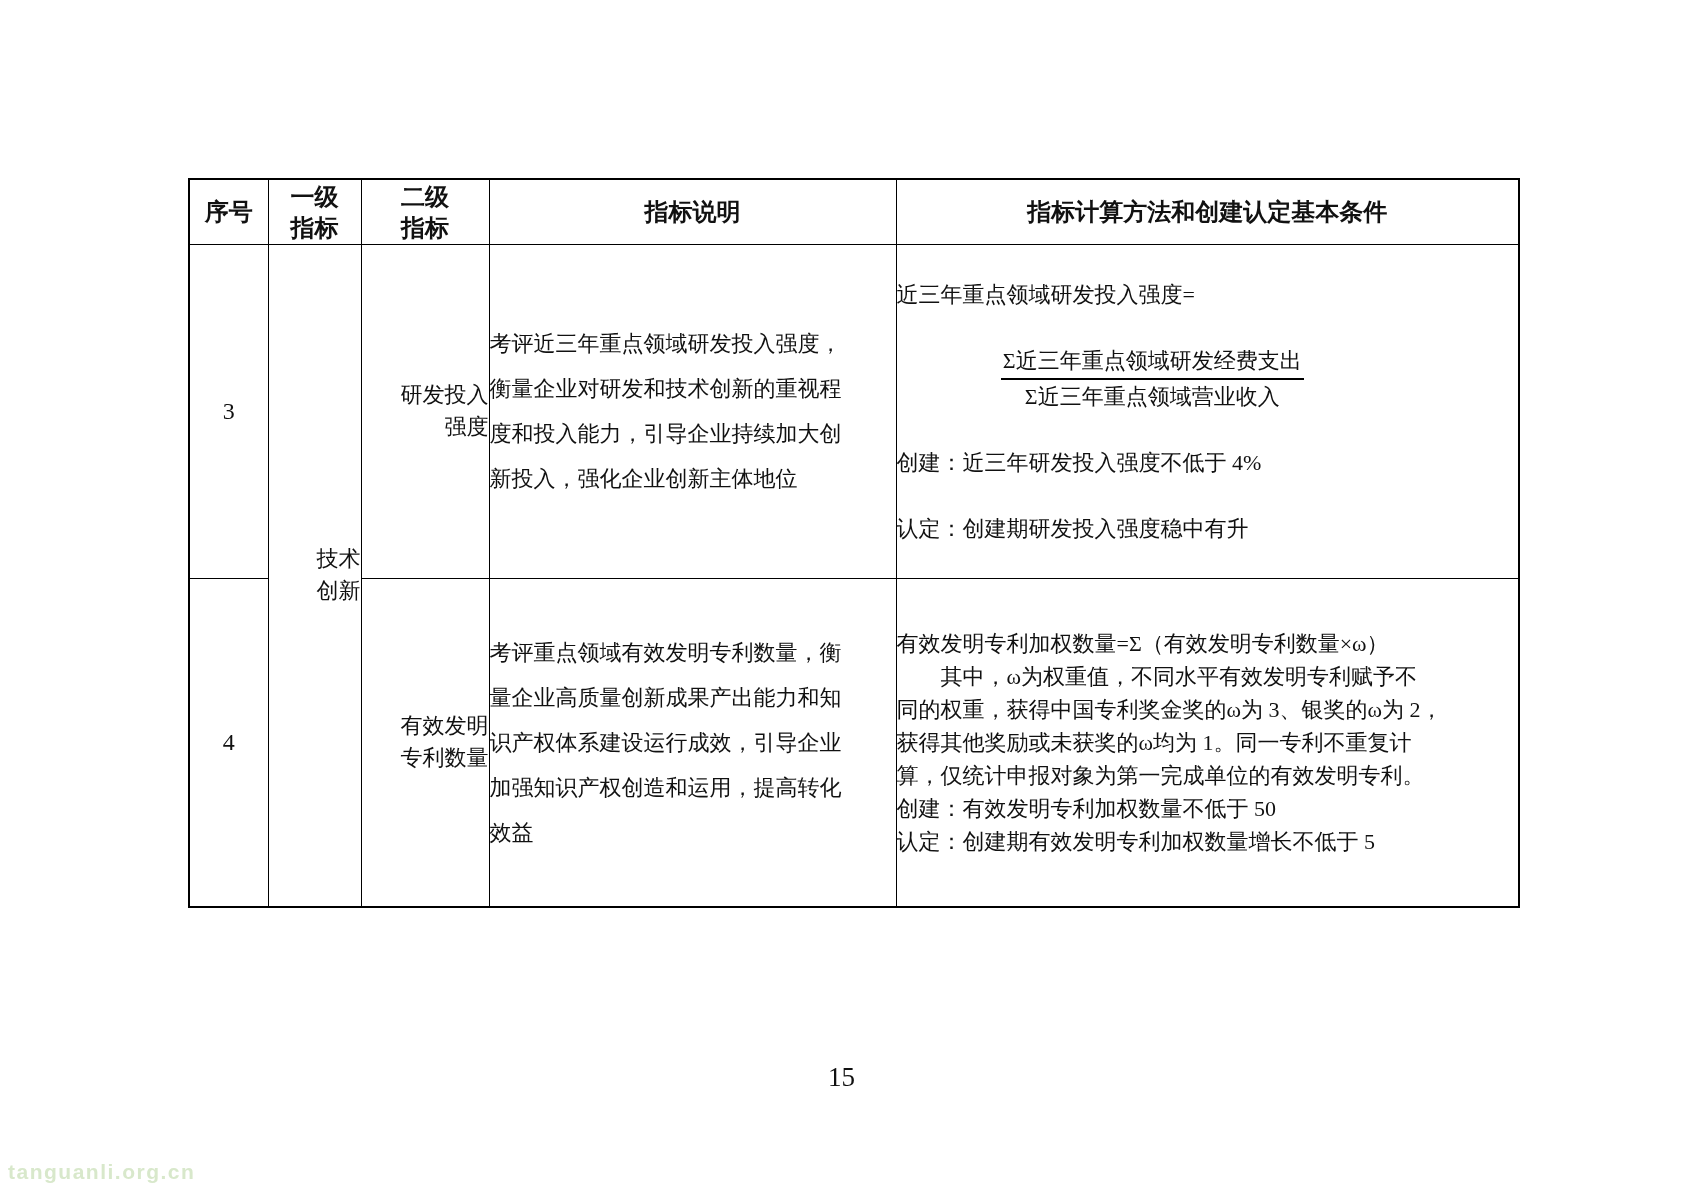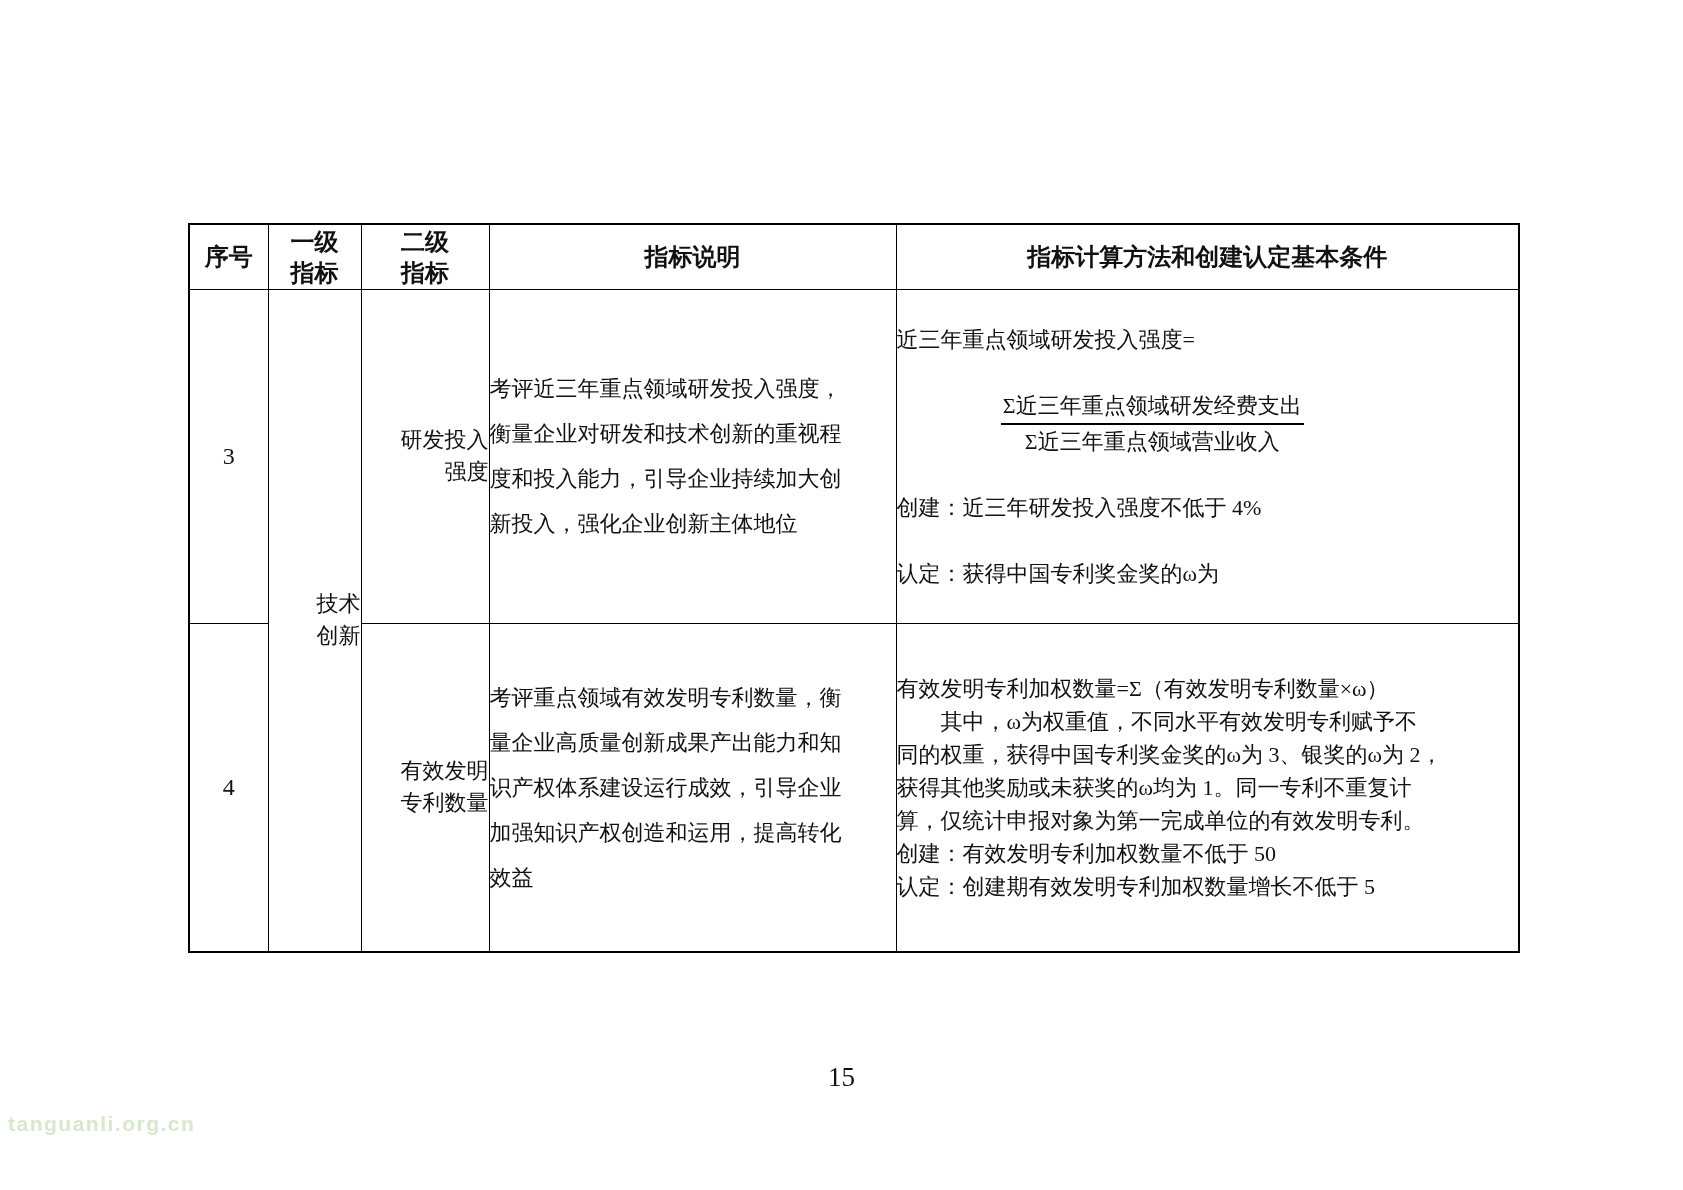--- a/index.html
+++ b/index.html
@@ -19,21 +19,20 @@
     background: #ffffff;
   }
   table.indicator-table {
     position: absolute;
     left: 188px;
     top: 178px;
     width: 1330px;
     border-collapse: collapse;
     table-layout: fixed;
     border: 2.5px solid #000;
-    margin-top: 45px;
   }
   .indicator-table th,
   .indicator-table td {
     border: 1.5px solid #000;
     vertical-align: middle;
     padding: 0;
   }
   .indicator-table th {
     font-family: "Liberation Sans", "DejaVu Sans", sans-serif;
     font-weight: bold;
@@ -89,21 +88,21 @@
     left: 0;
     top: 1062px;
     width: 1683px;
     text-align: center;
     font-size: 27px;
     color: #111111;
   }
   .watermark {
     position: absolute;
     left: 8px;
-    top: 1112px;
+    top: 1160px;
     font-family: "Liberation Sans", "DejaVu Sans", sans-serif;
     font-weight: bold;
     font-size: 21px;
     letter-spacing: 1.5px;
     color: #d8e8cb;
   }
 </style>
 </head>
 <body>
 
@@ -141,21 +140,21 @@
 新投入，强化企业创新主体地位</div>
         </td>
         <td class="method-cell">
           <div class="method-block">
             <div>近三年重点领域研发投入强度=</div>
             <div class="frac">
               <span class="frac-num">Σ近三年重点领域研发经费支出</span>
               <span class="frac-den">Σ近三年重点领域营业收入</span>
             </div>
             <div>创建：近三年研发投入强度不低于 4%</div>
-            <div>认定：获得中国专利奖金奖的ω为</div>
+            <div>认定：创建期研发投入强度稳中有升</div>
           </div>
         </td>
       </tr>
 
       <tr class="r-4">
         <td class="serial">4</td>
         <td class="cell-center">有效发明
 专利数量</td>
         <td class="desc-cell">
           <div class="desc-text">考评重点领域有效发明专利数量，衡

